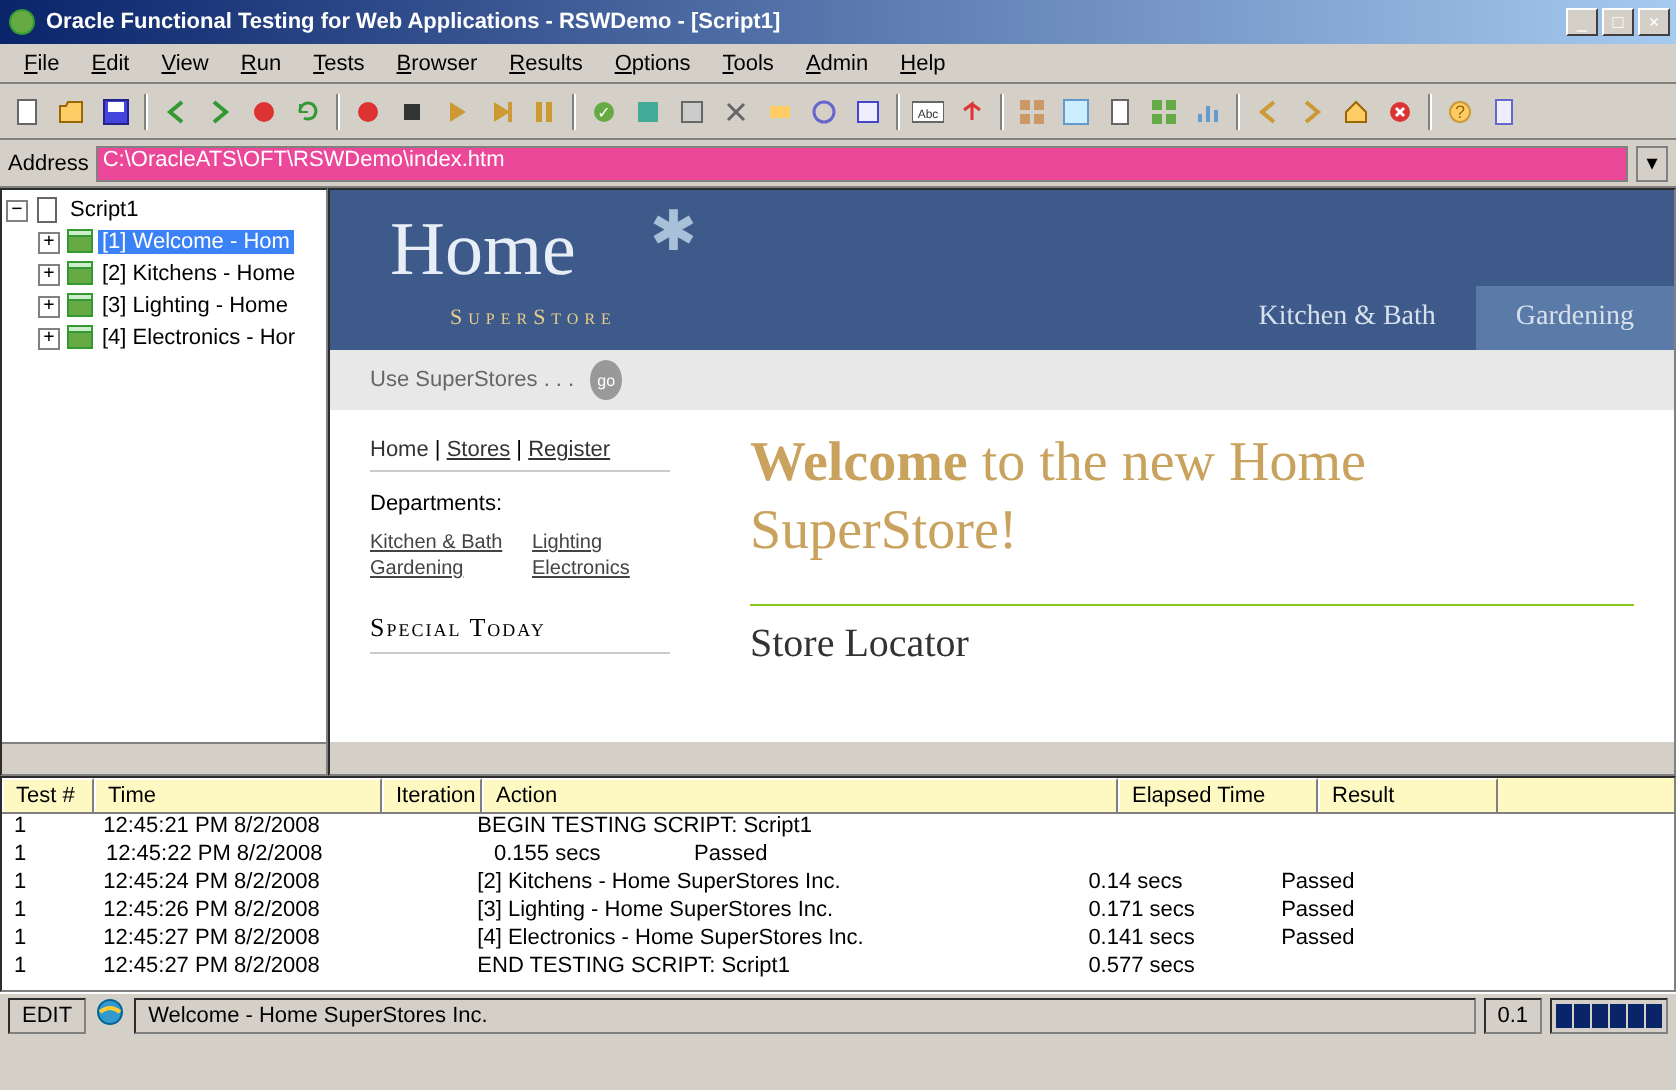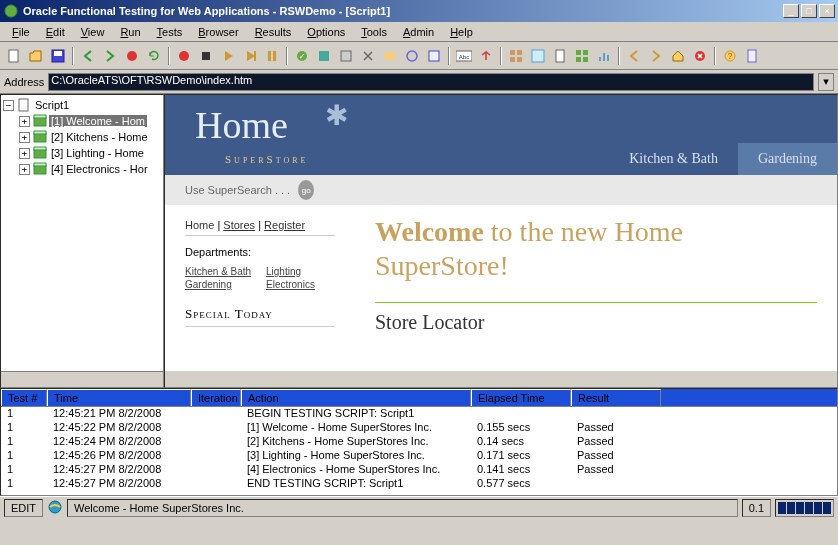--- a/index.html
+++ b/index.html
@@ -16,31 +16,31 @@
 .menu-item { padding: 2px 8px; cursor: pointer; }
 .menu-item .u { text-decoration: underline; }
 
 .toolbar { background: #d4d0c8; height: 28px; display: flex; align-items: center; padding: 2px 4px; border-bottom: 1px solid #808080; gap: 2px; }
 .tb-btn { width: 20px; height: 20px; display: flex; align-items: center; justify-content: center; cursor: pointer; border: 1px solid transparent; }
 .tb-sep { width: 2px; height: 18px; border-left: 1px solid #808080; border-right: 1px solid #fff; margin: 0 2px; }
 
 .addressbar { background: #d4d0c8; height: 24px; display: flex; align-items: center; padding: 2px 4px; border-bottom: 1px solid #808080; gap: 4px; }
 .addr-label { font-size: 11px; }
 .addr-input { flex: 1; height: 18px; border: 1px solid #808080; background: white; font-size: 11px; padding: 0 2px; }
-.addr-input.selected { background: #0f172a; color: white; }
+.addr-input.selected { background: #ec4899; color: white; }
 .addr-dd { width: 16px; height: 18px; background: #d4d0c8; border: 1px solid #808080; display: flex; align-items: center; justify-content: center; cursor: pointer; }
 
 .main { display: flex; height: 294px; }
 .tree-pane { width: 164px; background: white; border: 1px inset #808080; overflow: hidden; position: relative; }
 .tree-content { padding: 2px; font-size: 11px; }
 .tree-node { display: flex; align-items: center; height: 16px; white-space: nowrap; }
 .tree-exp { width: 11px; height: 11px; border: 1px solid #808080; display: inline-flex; align-items: center; justify-content: center; font-size: 9px; line-height: 1; margin-right: 3px; cursor: pointer; font-family: monospace; background: white; }
 .tree-icon { width: 14px; height: 14px; margin-right: 2px; display: inline-block; }
 .tree-label { padding: 0 2px; cursor: pointer; }
-.tree-label.selected { background: #737373; color: white; text-decoration: underline; }
+.tree-label.selected { background: #3b82f6; color: white; }
 .tree-indent-1 { padding-left: 16px; }
 .tree-scrollbar-h { position: absolute; bottom: 0; left: 0; right: 0; height: 16px; background: #d4d0c8; border-top: 1px solid #808080; }
 
 .browser-pane { flex: 1; background: white; border: 1px inset #808080; overflow: hidden; position: relative; }
 .page-header { background: #3d5a8a; height: 80px; position: relative; color: white; overflow: hidden; }
 .logo-home { font-family: Georgia, serif; font-size: 38px; position: absolute; left: 30px; top: 8px; color: #e8eef5; }
 .logo-star { position: absolute; left: 160px; top: 4px; color: #a8c0d8; font-size: 28px; }
 .logo-sub { position: absolute; left: 60px; top: 58px; font-size: 11px; letter-spacing: 3px; color: #e8cc8a; font-family: Georgia, serif; font-variant: small-caps; }
 .nav-tabs { position: absolute; right: 0; bottom: 0; display: flex; }
 .nav-tab { padding: 8px 20px; font-family: Georgia, serif; font-size: 14px; color: #d8e0ee; cursor: pointer; }
@@ -57,29 +57,29 @@
 .dept-list { display: grid; grid-template-columns: 1fr 1fr; gap: 2px 12px; }
 .dept-link { text-decoration: underline; color: #444; cursor: pointer; font-size: 10px; }
 .special-title { font-family: Georgia, serif; font-variant: small-caps; font-size: 13px; margin-top: 16px; border-bottom: 1px solid #ccc; padding-bottom: 4px; letter-spacing: 1px; }
 .main-content { flex: 1; padding-left: 40px; }
 .welcome-h1 { font-family: Georgia, serif; font-size: 28px; color: #c9a35e; font-weight: normal; line-height: 1.2; }
 .welcome-h1 .bold { font-weight: bold; text-align: center; }
 .locator-h2 { font-family: Georgia, serif; font-size: 20px; color: #333; margin-top: 20px; border-top: 1px solid #84cc16; padding-top: 8px; }
 .browser-scroll-h { position: absolute; bottom: 0; left: 0; right: 0; height: 16px; background: #d4d0c8; }
 
 .results-pane { height: 108px; border: 1px inset #808080; background: white; overflow: hidden; }
-.results-header { display: flex; background: #1d4ed8; border-bottom: 1px solid #808080; height: 18px; }
+.results-header { display: flex; background: #fef9c3; border-bottom: 1px solid #808080; height: 18px; }
 .rh-col { border-right: 1px solid #808080; padding: 2px 6px; font-size: 11px; position: relative; cursor: pointer; border-top: 1px solid #fff; border-left: 1px solid #fff; }
 .results-body { font-size: 11px; }
 .result-row { display: flex; height: 14px; }
 .rc { padding: 0 6px; white-space: nowrap; overflow: hidden; }
 .c-test { width: 46px; }
 .c-time { width: 144px; }
 .c-iter { width: 50px; }
-.c-action { width: 230px; }
+.c-action { width: 318px; }
 .c-elapsed { width: 100px; }
 .c-result { width: 90px; }
 .c-summary { width: 120px; }
 
 .statusbar { height: 22px; background: #d4d0c8; border-top: 1px solid #fff; display: flex; align-items: center; padding: 0 4px; gap: 4px; }
 .sb-cell { border: 1px inset #808080; padding: 1px 6px; font-size: 11px; height: 18px; display: flex; align-items: center; }
 .sb-progress { margin-left: auto; display: flex; gap: 1px; padding: 2px; border: 1px inset #808080; }
 .sb-pblock { width: 8px; height: 12px; background: #0a246a; }
 
 .ico-doc { fill: #fff; stroke: #666; stroke-width: 1; }
@@ -360,21 +360,21 @@
     <div class="page-header">
       <div class="logo-home">Home</div>
       <div class="logo-star">✱</div>
       <div class="logo-sub">SuperStore</div>
       <div class="nav-tabs" id="nav-tabs">
           <div class="nav-tab">Kitchen &amp; Bath</div>
           <div class="nav-tab active">Gardening</div>
         </div>
     </div>
     <div class="search-bar">
-      <span class="search-text">Use SuperSearch . . .</span>
+      <span class="search-text">Use SuperStores . . .</span>
       <span class="search-go">go</span>
     </div>
     <div class="page-body">
       <div class="sidebar">
         <div class="crumb" id="crumbs"><span class="crumb-item">Home</span><span> | </span><span class="crumb-item link">Stores</span><span> | </span><span class="crumb-item link">Register</span></div>
         <div class="dept-title">Departments:</div>
         <div class="dept-list" id="dept-list">
             <span class="dept-link">Kitchen &amp; Bath</span>
             <span class="dept-link">Lighting</span>
             <span class="dept-link">Gardening</span>
@@ -407,21 +407,20 @@
         <div class="rc c-iter"></div>
         <div class="rc c-action">BEGIN TESTING SCRIPT: Script1</div>
         <div class="rc c-elapsed"></div>
         <div class="rc c-result"></div>
         <div class="rc c-summary"></div>
       </div>
       <div class="result-row">
         <div class="rc c-test">1</div>
         <div class="rc c-time">12:45:22 PM 8/2/2008</div>
         <div class="rc c-iter"></div>
-        <div class="rc c-action">[1] Welcome - Home SuperStores Inc.</div>
         <div class="rc c-elapsed">0.155 secs</div>
         <div class="rc c-result">Passed</div>
         <div class="rc c-summary"></div>
       </div>
       <div class="result-row">
         <div class="rc c-test">1</div>
         <div class="rc c-time">12:45:24 PM 8/2/2008</div>
         <div class="rc c-iter"></div>
         <div class="rc c-action">[2] Kitchens - Home SuperStores Inc.</div>
         <div class="rc c-elapsed">0.14 secs</div>

